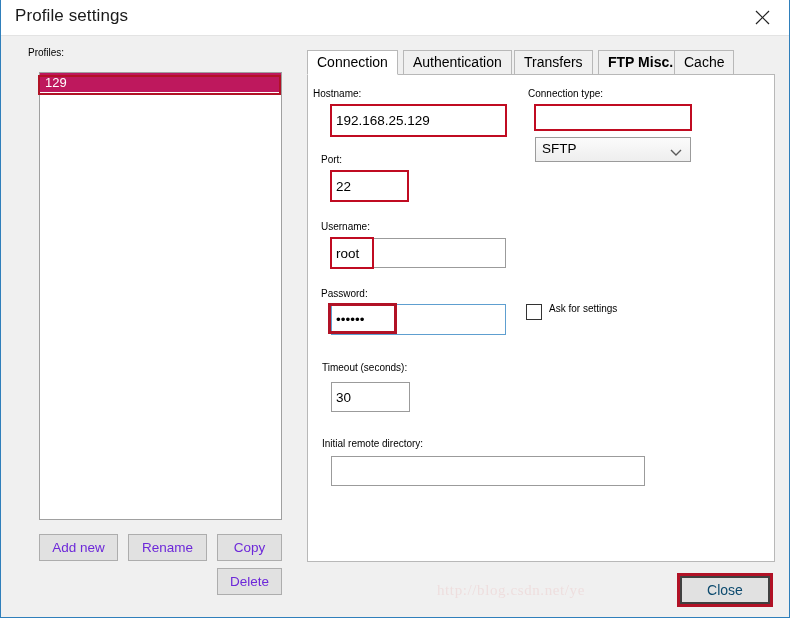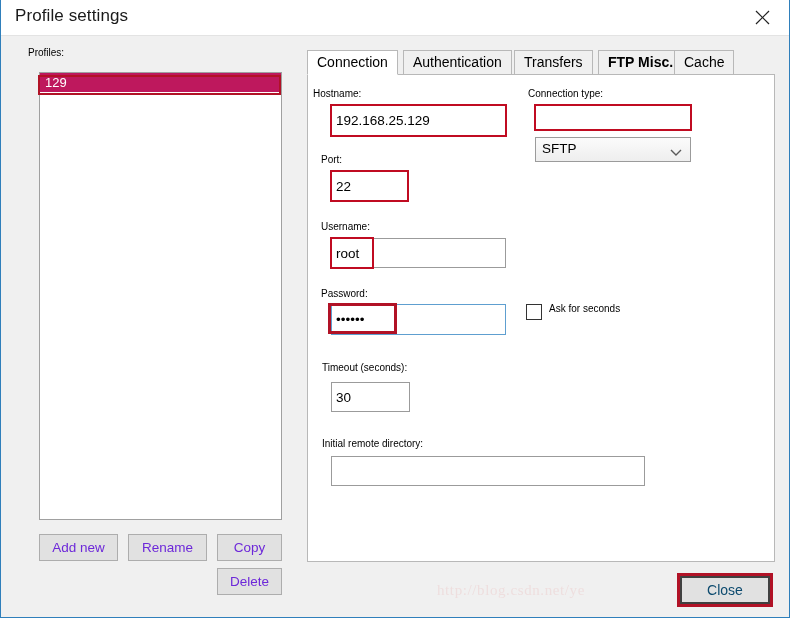--- a/index.html
+++ b/index.html
@@ -307,21 +307,21 @@
 
   <div class="fld-label" id="lbl-username">Username:</div>
   <input class="fld-input" id="in-username" type="text" value="root" style="">
   <div class="ann-username"></div>
 
   <div class="fld-label" id="lbl-password">Password:</div>
   <input class="fld-input focused" id="in-password" type="text" value="••••••" style="">
   <div class="ann-password"></div>
 
   <div id="chk-ask"></div>
-  <div class="fld-label" id="lbl-ask">Ask for seconds</div>
+  <div class="fld-label" id="lbl-ask">Ask for settings</div>
 
   <div class="fld-label" id="lbl-timeout">Timeout (seconds):</div>
   <input class="fld-input" id="in-timeout" type="text" value="30" style="">
 
   <div class="fld-label" id="lbl-remotedir">Initial remote directory:</div>
   <input class="fld-input" id="in-remotedir" type="text" value="" style="">
 
   <div class="watermark">http://blog.csdn.net/ye</div>
   <button id="btn-close">Close</button>
   <div class="ann-close"></div>

